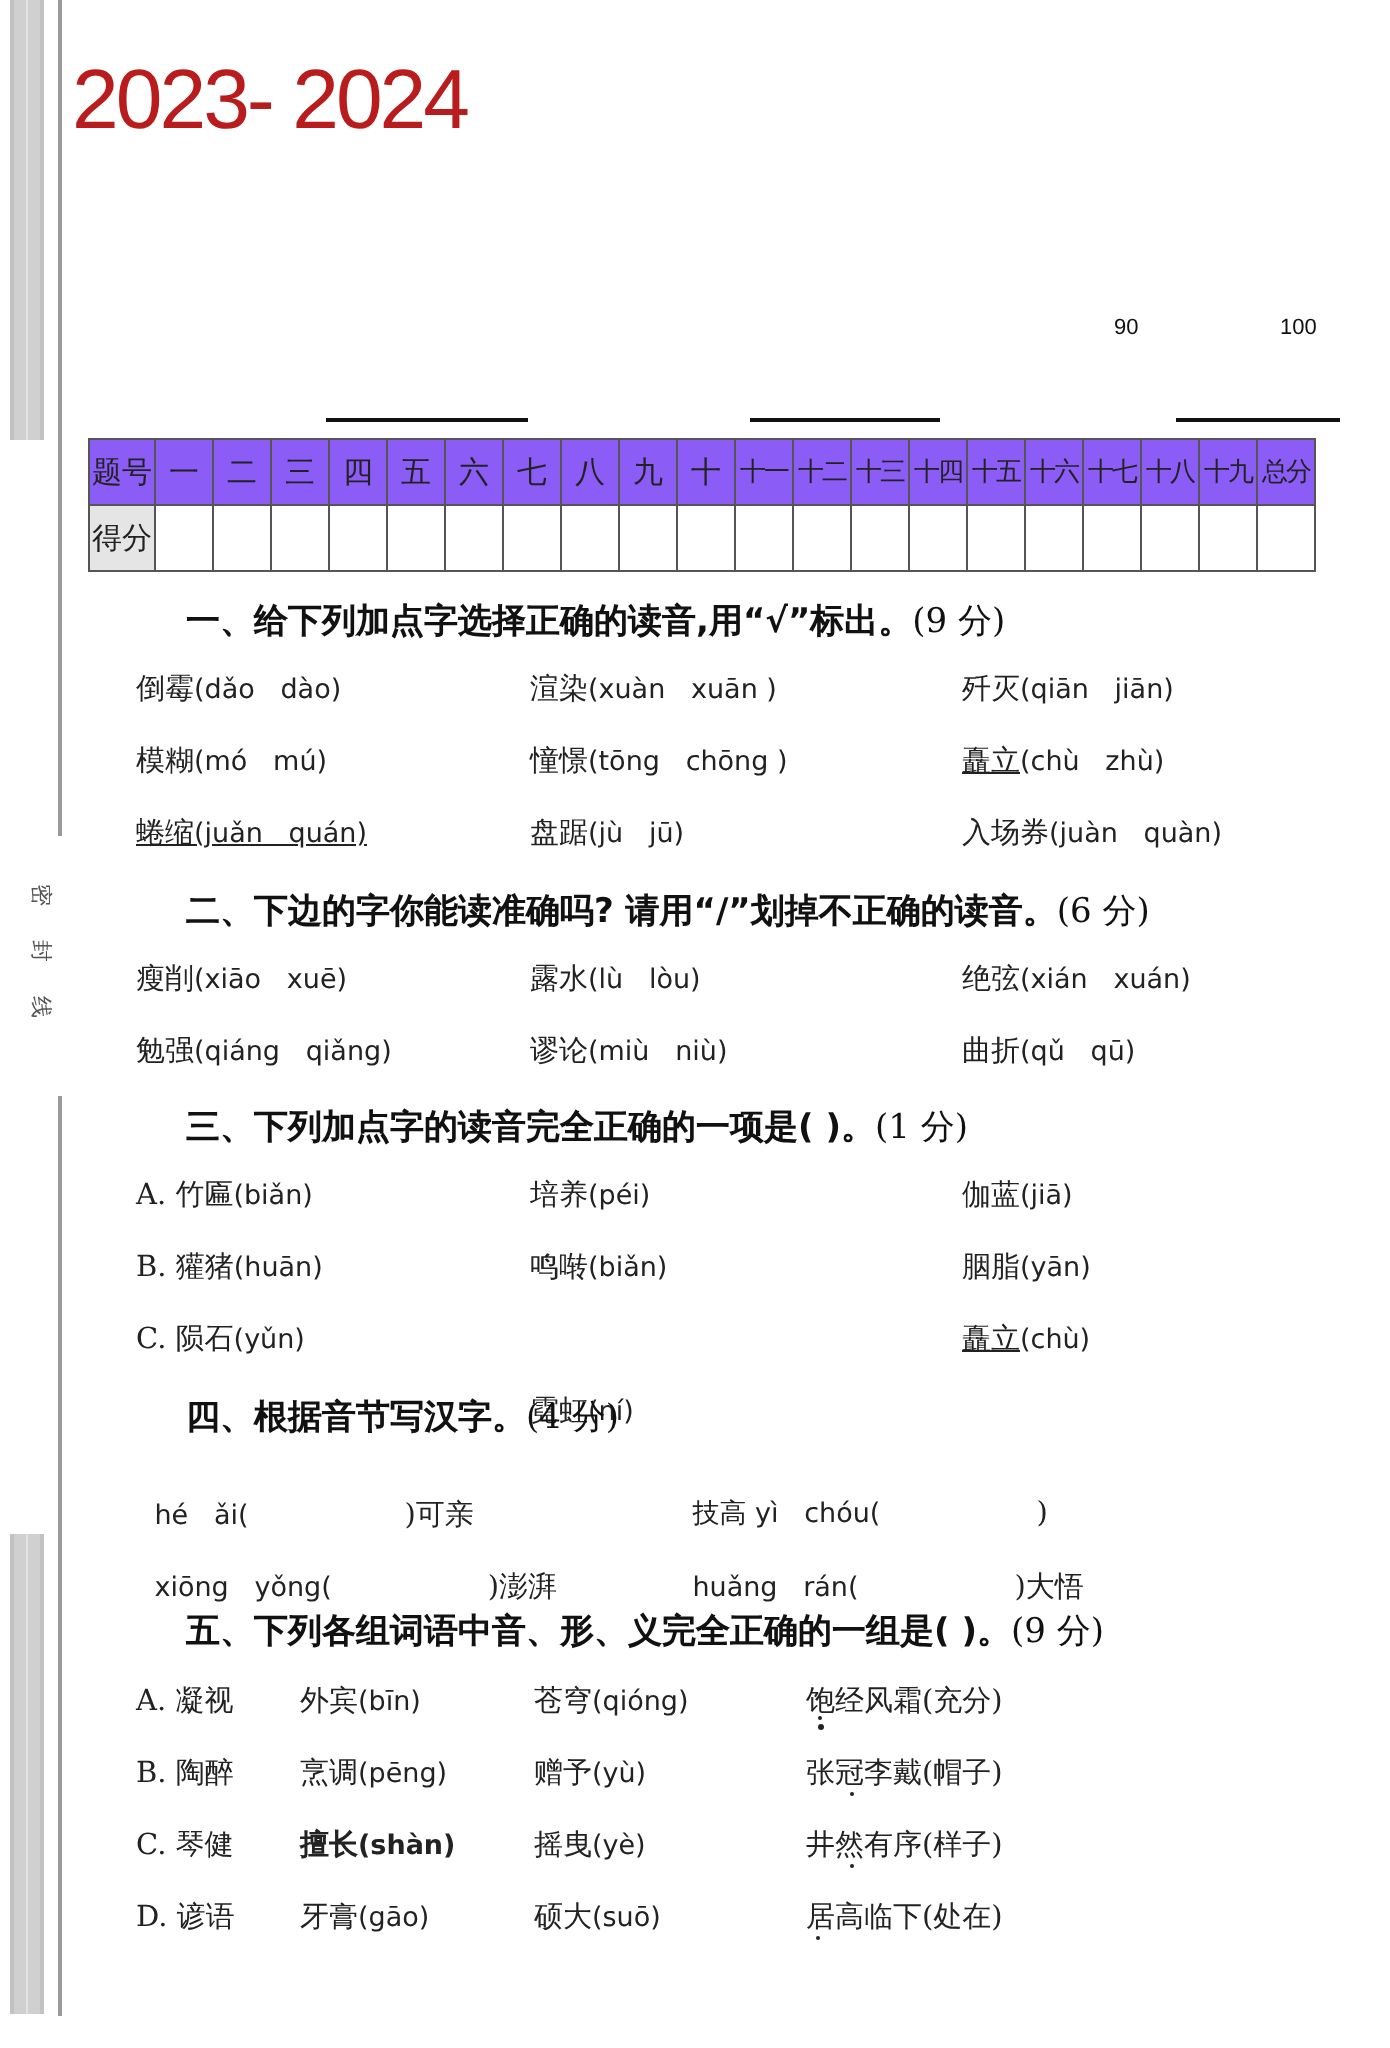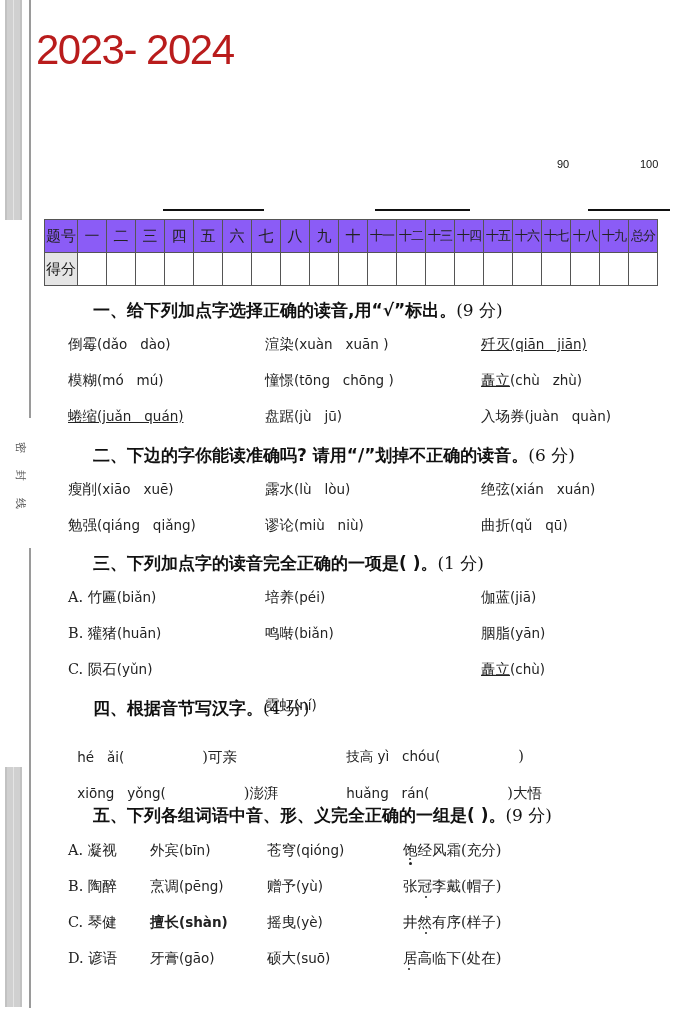--- a/index.html
+++ b/index.html
@@ -97,21 +97,21 @@
         <td></td>
   </tr>
 </tbody>
   </table>
 
 <div class="sec" style="top:299px;">
   <span>一、给下列加点字选择正确的读音,用“√”标出。</span><span class="pts">(9 分)</span>
 </div>
 <div class="item" style="left:68px;top:335px;"><span>倒霉</span><span class="py">(dǎo   dào)</span></div>
 <div class="item" style="left:265px;top:335px;"><span>渲染</span><span class="py">(xuàn   xuān )</span></div>
-<div class="item" style="left:481px;top:335px;text-decoration:underline;"><span>歼灭</span><span class="py">(qiān   jiān)</span></div>
+<div class="item" style="left:481px;top:335px;"><span>歼灭</span><span class="py">(qiān   jiān)</span></div>
 <div class="item" style="left:68px;top:371px;"><span>模糊</span><span class="py">(mó   mú)</span></div>
 <div class="item" style="left:265px;top:371px;"><span>憧憬</span><span class="py">(tōng   chōng )</span></div>
 <div class="item" style="left:481px;top:371px;"><span class="ul">矗立</span><span class="py">(chù   zhù)</span></div>
 <div class="item" style="left:68px;top:407px;text-decoration:underline;"><span>蜷缩</span><span class="py">(juǎn   quán)</span></div>
 <div class="item" style="left:265px;top:407px;"><span>盘踞</span><span class="py">(jù   jū)</span></div>
 <div class="item" style="left:481px;top:407px;"><span>入场券</span><span class="py">(juàn   quàn)</span></div>
 
 <div class="sec" style="top:444px;">
   <span>二、下边的字你能读准确吗? 请用“/”划掉不正确的读音。</span><span class="pts">(6 分)</span>
 </div>

